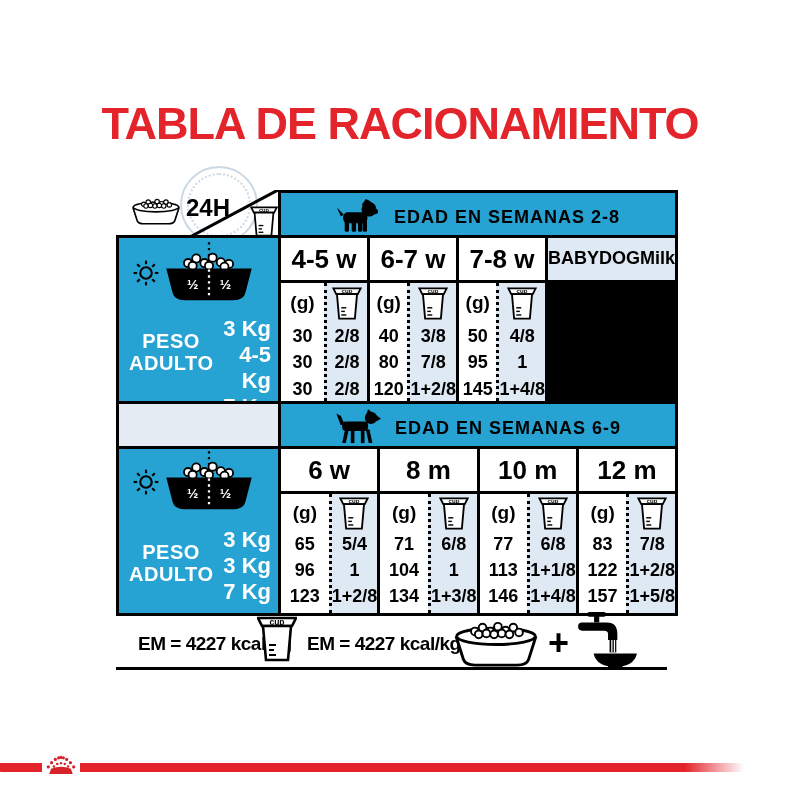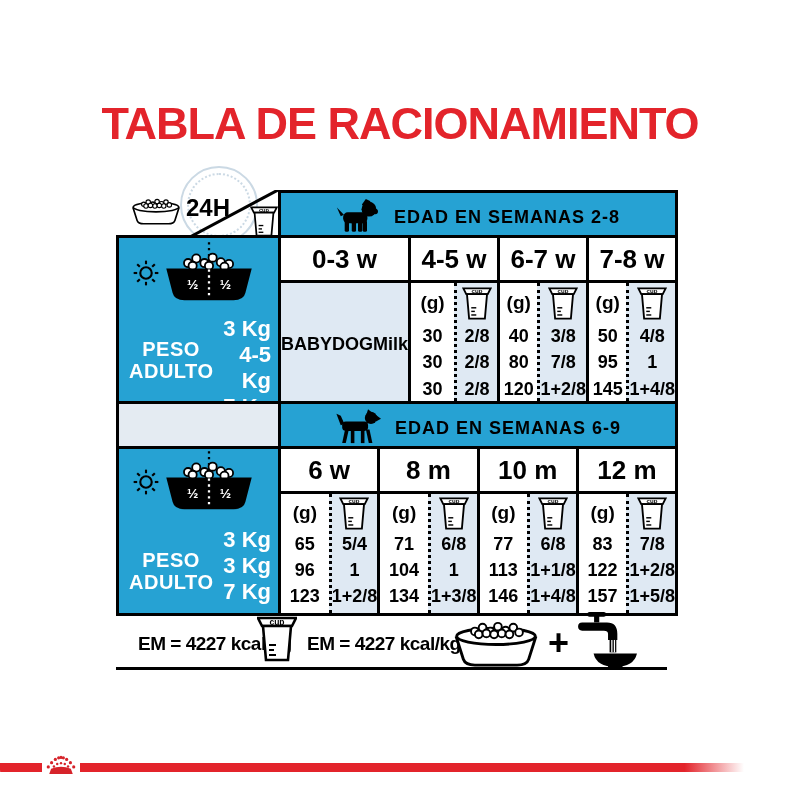--- a/index.html
+++ b/index.html
@@ -21,21 +21,21 @@
   .band-text{font-size:18px;font-weight:bold;letter-spacing:1px;}
   .band1{left:278px;top:190px;width:394px;height:48px;}
   .band2{left:278px;top:401px;width:394px;height:48px;}
 
   .bluepanel{background:#26A2D3;border:3px solid #000;}
   .panel1{left:116px;top:235px;width:165px;height:169px;}
   .panel2{left:116px;top:446px;width:165px;height:164px;}
   .gapcell{left:116px;top:401px;width:165px;height:48px;background:#E4EBF2;border:3px solid #000;}
 
   .peso{left:10px;top:92px;width:84px;text-align:center;color:#fff;font-weight:bold;
-        font-size:20px;line-height:1.12;letter-spacing:.5px;margin-top:8px;}
+        font-size:20px;line-height:1.12;letter-spacing:.5px;}
   .weights{left:88px;top:78px;width:64px;text-align:right;color:#fff;font-weight:bold;
            font-size:22px;line-height:26px;}
 
   .tbl{background:#000;padding:3px;display:grid;grid-template-columns:repeat(4,1fr);gap:3px;}
   .tbl1{left:278px;top:235px;width:394px;height:169px;grid-template-rows:42px 1fr;}
   .tbl2{left:278px;top:446px;width:394px;height:164px;grid-template-rows:42px 1fr;}
   .hcell{background:#fff;display:flex;align-items:center;justify-content:center;
          font-size:26px;font-weight:bold;}
   .milkcell{background:#DFE9F3;display:flex;flex-direction:row;align-items:center;
             justify-content:center;font-weight:bold;font-size:18px;line-height:1.3;}
@@ -223,21 +223,20 @@
       <div>ADULTO</div>
     </div>
     <div class="abs weights">
       <div>3 Kg</div>
       <div>4-5 Kg</div>
       <div>7 Kg</div>
     </div>
   </div>
 
   <div class="abs tbl tbl1 t1">
-    <div class="hcell">0-3 w</div>
     <div class="hcell">4-5 w</div>
     <div class="hcell">6-7 w</div>
     <div class="hcell">7-8 w</div>
 
     <div class="milkcell">
       <div>BABYDOG</div>
       <div>Milk</div>
     </div>
 
     <div class="dcell">

